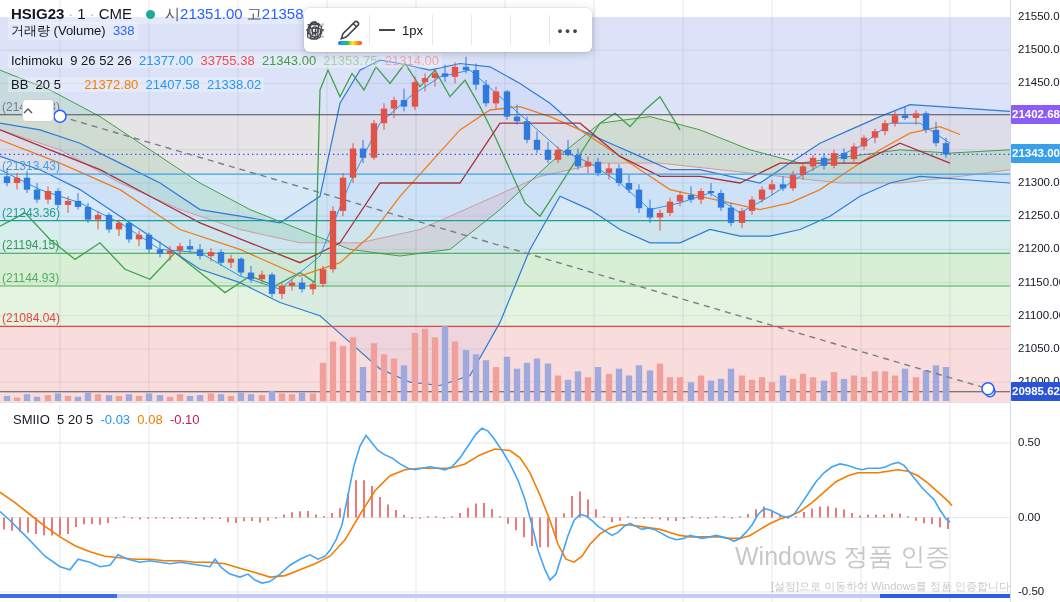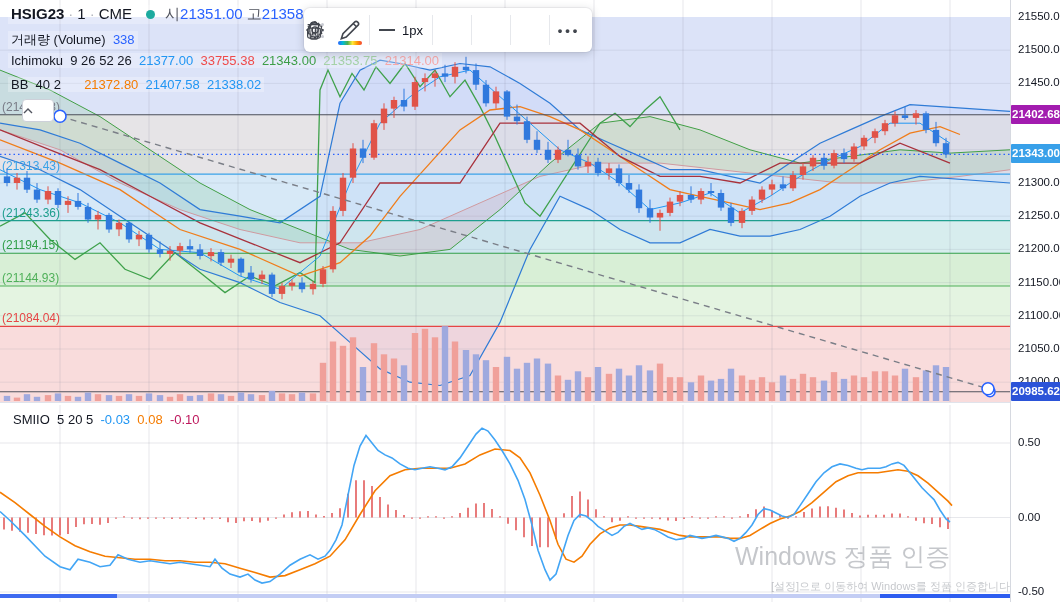--- a/index.html
+++ b/index.html
@@ -10,21 +10,21 @@
   #main-svg{top:0;}
   #sub-svg{top:405px;}
   .pane-sep{position:absolute;left:0;top:402px;width:1010px;height:1px;background:#e0e3eb;}
   
   #axis{position:absolute;left:1010px;top:0;width:50px;height:602px;background:#fff;border-left:1px solid #d6d9e0;}
   .tick{position:absolute;left:7px;font-size:11.5px;color:#131722;white-space:nowrap;}
   .badge{position:absolute;left:0px;width:50px;height:19px;line-height:19px;color:#fff;font-size:11.5px;font-weight:bold;text-align:center;border-radius:1px;}
   
   .lg{position:absolute;white-space:nowrap;font-size:13px;color:#131722;background:rgba(255,255,255,0.25);padding:0 3px;}
   #lg-head{left:8px;top:5px;font-size:15px;}
-  #lg-vol{left:8px;top:31px;}
+  #lg-vol{left:8px;top:22px;}
   #lg-ichi{left:8px;top:53px;}
   #lg-bb{left:8px;top:77px;}
   #lg-smiio{left:10px;top:412px;background:transparent;}
   .dim{color:#131722;}
   .pmut{color:#50535e;}
   .dot{display:inline-block;width:9px;height:9px;border-radius:50%;background:#1caa9f;margin:0 10px 0 14px;}
   .bsep{color:#b2b5be;padding:0 4px;font-weight:normal;}
   
   #tb{position:absolute;left:304px;top:8px;height:44px;background:#fff;border-radius:6px;
       box-shadow:0 2px 8px rgba(60,64,80,.25),0 0 0 1px rgba(60,64,80,.06);display:flex;align-items:center;padding:0 4px;}
@@ -636,21 +636,21 @@
       <div class="tick" style="top: 176px;">21300.00</div>
       <div class="tick" style="top: 209.2px;">21250.00</div>
       <div class="tick" style="top: 242.4px;">21200.00</div>
       <div class="tick" style="top: 275.6px;">21150.00</div>
       <div class="tick" style="top: 308.8px;">21100.00</div>
       <div class="tick" style="top: 342px;">21050.00</div>
       <div class="tick" style="top: 375.2px;">21000.00</div>
       <div class="tick" style="top: 436px;">0.50</div>
       <div class="tick" style="top: 510.5px;">0.00</div>
       <div class="tick" style="top: 585px;">-0.50</div>
-      <div class="badge" style="background: #a21caf; top: 104.8px;">21402.68</div>
+      <div class="badge" style="background: #8b5cf6; top: 104.8px;">21402.68</div>
       <div class="badge" style="background: rgb(56, 160, 233); top: 144.4px;">21343.00</div>
       <div class="badge" style="background: rgb(43, 83, 216); top: 381.7px;">20985.62</div>
     </div>
 
 <div class="lg" id="lg-head">
   <span style="font-weight:bold;">HSIG23</span><span class="bsep">·</span><span>1</span><span class="bsep">·</span><span>CME</span><span class="dot"></span><span class="pmut">시</span><span style="color:#2962ff">21351.00</span>&nbsp;<span class="pmut">고</span><span style="color:#2962ff">21358.00</span>
 </div>
 
 <div class="lg" id="lg-vol">
   <span class="dim">거래량 (Volume)</span>&nbsp;
@@ -662,21 +662,21 @@
   <span class="dim">9 26 52 26</span>&nbsp;
   <span id="ic1" style="color: rgb(33, 150, 243);">21377.00</span>&nbsp;
   <span id="ic2" style="color: rgb(239, 74, 74);">33755.38</span>&nbsp;
   <span id="ic3" style="color: rgb(61, 158, 71);">21343.00</span>&nbsp;
   <span id="ic4" style="color: rgb(166, 210, 168);">21353.75</span>&nbsp;
   <span id="ic5" style="color: rgb(246, 168, 168);">21314.00</span>
 </div>
 
 <div class="lg" id="lg-bb">
   <span class="dim">BB</span>&nbsp;
-  <span class="dim">40 2</span>&nbsp;
+  <span class="dim">20 5</span>&nbsp;
   <span id="bc1" style="color: rgb(245, 124, 0); margin-left: 16px;">21372.80</span>&nbsp;
   <span id="bc2" style="color: rgb(33, 150, 243);">21407.58</span>&nbsp;
   <span id="bc3" style="color: rgb(33, 150, 243); margin-top: 16px;">21338.02</span>
 </div>
 
 <div class="lg" id="lg-smiio">
   <span class="dim">SMIIO</span>&nbsp;
   <span class="dim">5 20 5</span>&nbsp;
   <span id="sc1" style="color: rgb(33, 150, 243);">-0.03</span>&nbsp;
   <span id="sc2" style="color: rgb(245, 124, 0);">0.08</span>&nbsp;

